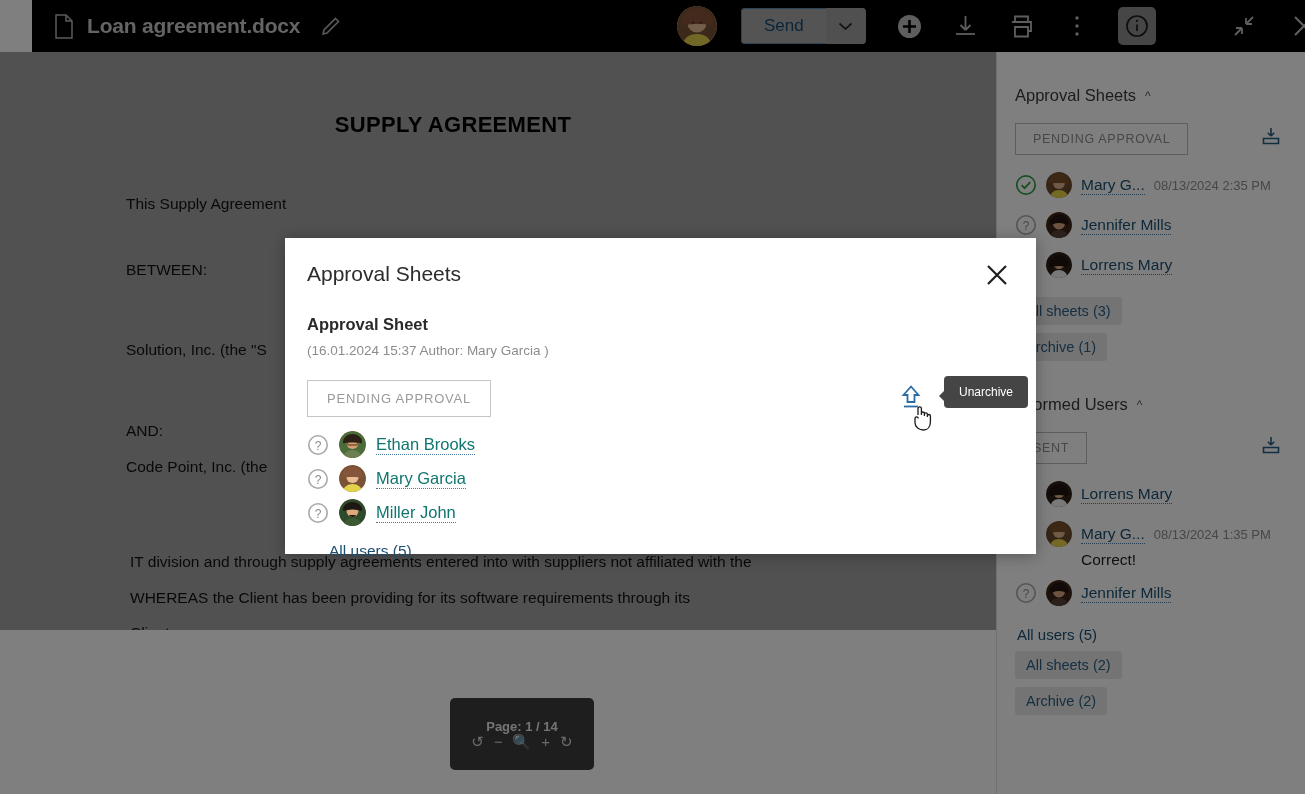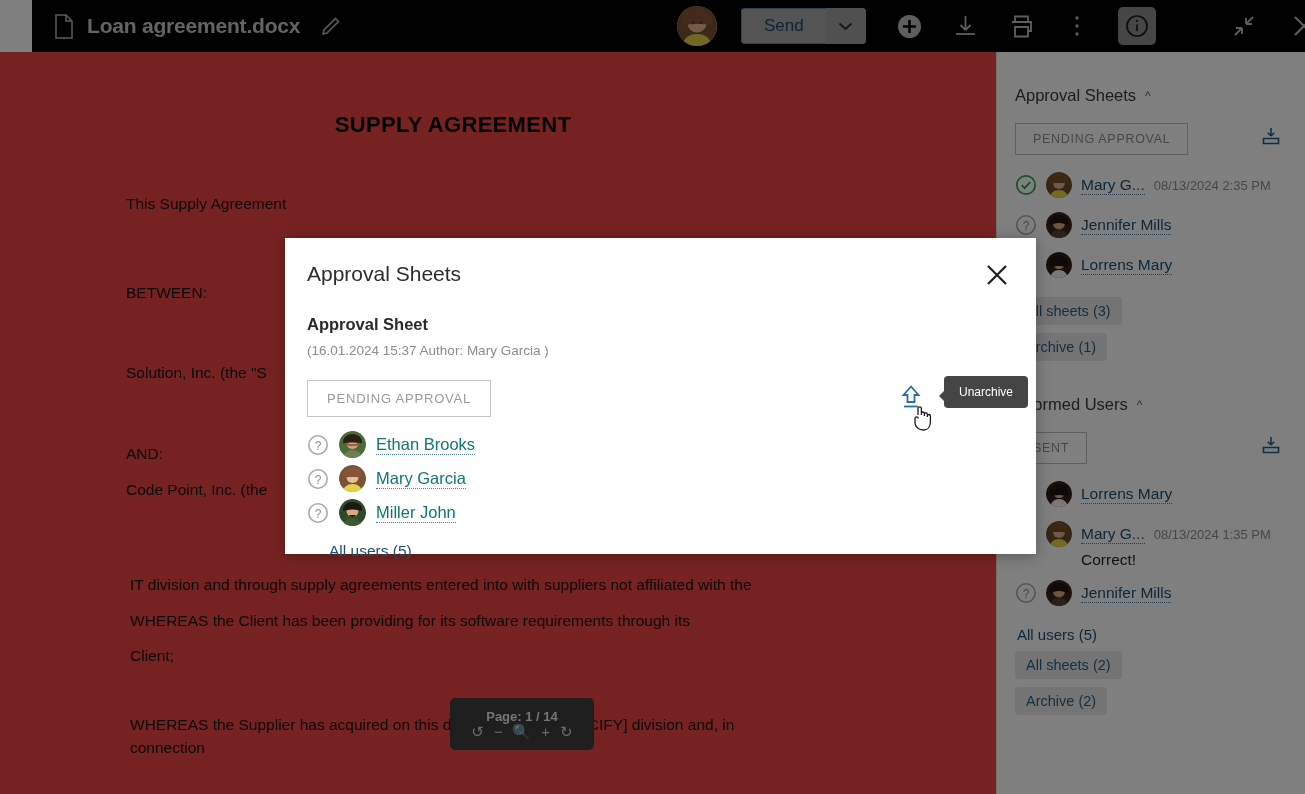--- a/index.html
+++ b/index.html
@@ -69,32 +69,32 @@
     width: 38px; height: 38px;
   }
   .tb-right {
     position: absolute; right: 18px; top: 0; height: 52px;
     display: flex; align-items: center; gap: 30px;
   }
 
   
   .doc-area {
     position: absolute; top: 52px; left: 0;
-    width: 996px; height: 742px;
-    background: #ef4444; overflow: hidden;
+    width: 996px; height: 578px;
+    background: #a3a3a3; overflow: hidden;
   }
   .doc-inner { padding: 60px 90px 0 126px; }
   .doc-h1 {
     text-align: center; font-size: 22px; font-weight: bold;
     color: #000; letter-spacing: 0.3px; margin-bottom: 56px;
     margin-right: 126px;
   }
   .doc-p {
     font-size: 15.5px; color: #111; line-height: 1.33;
-    margin-bottom: 60px;
+    margin-bottom: 37px;
   }
   .doc-block { font-size: 15.5px; color: #111; margin-bottom: 45px; }
   .doc-block div { line-height: 2.3; }
   .doc-tail { font-size: 15.5px; color: #111; line-height: 1.45; }
 
   
   .sidebar {
     position: absolute; top: 52px; left: 996px;
     width: 309px; height: 742px;
     background: #ffffff; border-left: 1px solid #e2e2e2;
@@ -138,21 +138,21 @@
   .chip {
     display: inline-block; background: #e9e9e9; color: #2b5f85;
     font-size: 14.5px; padding: 6px 11px; border-radius: 3px;
     margin-top: 8px; cursor: pointer;
   }
   .chip-wrap { display: flex; flex-direction: column; align-items: flex-start; }
 
   
   .pagenav {
     position: absolute; left: 450px; top: 698px;
-    width: 144px; height: 52px;
+    width: 144px; height: 72px;
     background: #3c3c3c; border-radius: 5px;
     display: flex; flex-direction: column; align-items: center;
     justify-content: center; gap: 0; z-index: 20;
   }
   .pagenav .pg-label { color: #e8e8e8; font-size: 13px; font-weight: bold; }
   .pg-ctrls { display: flex; align-items: center; gap: 10px; color: #d5d5d5; }
   .pg-ctrls span { cursor: pointer; font-size: 15px; line-height: 1; }
 
   
   .overlay {

